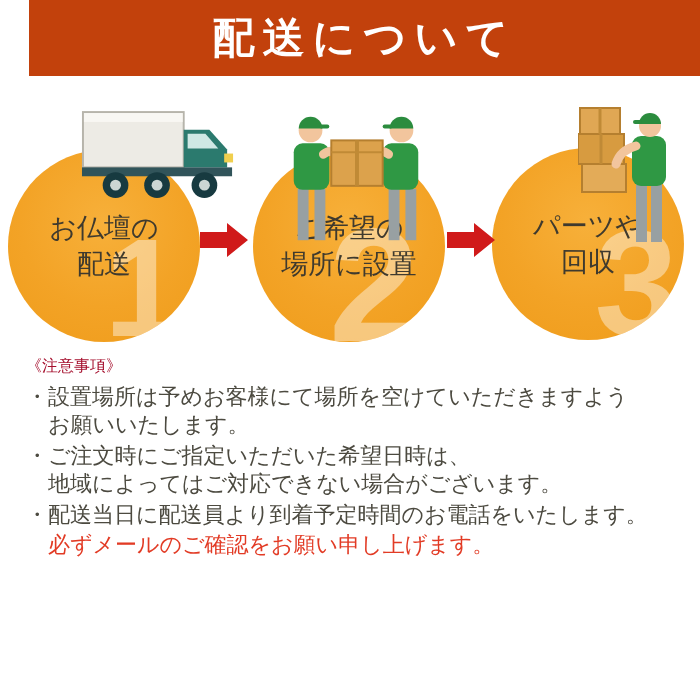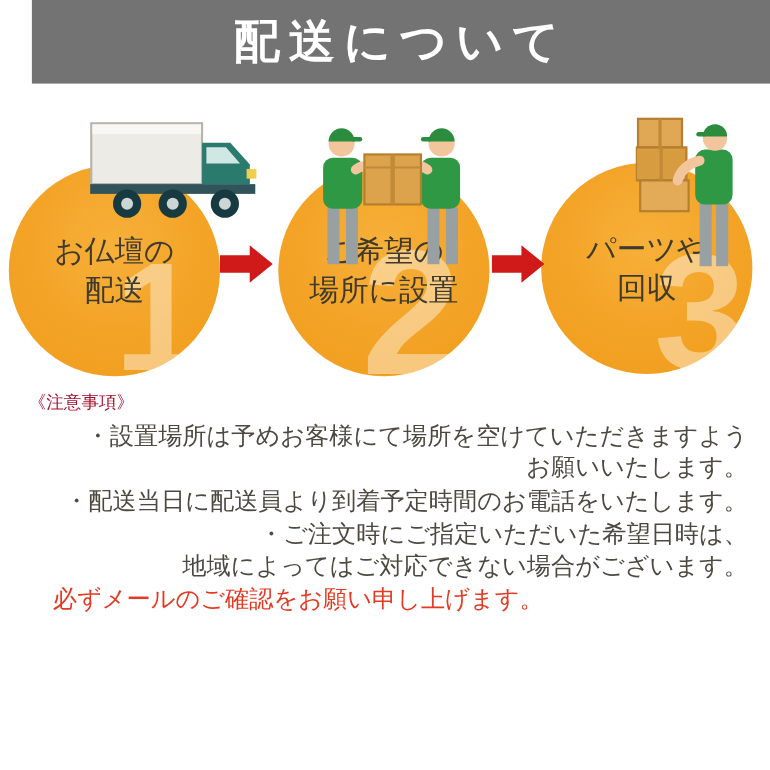--- a/index.html
+++ b/index.html
@@ -9,21 +9,21 @@
     position: relative;
     width: 700px;
     height: 700px;
     background: #ffffff;
     overflow: hidden;
   }
 
   
   .banner {
     height: 76px;
-    background: #737373;
+    background: #c2410c;
     display: flex;
     align-items: center;
     justify-content: center;
     margin-left: 29px;
   }
   .banner h1 {
     color: #ffffff;
     font-size: 42px;
     font-weight: bold;
     letter-spacing: 8px;
@@ -90,21 +90,20 @@
     list-style: none;
     font-size: 22px;
     line-height: 1.29;
     color: #4c4a40;
   }
   .note {
     white-space: pre-line;
     padding-left: 1em;
     text-indent: -1em;
     margin-bottom: 2px;
-    text-align: right;
   }
   .warning {
     white-space: pre-line;
     padding-left: 1em;
     font-size: 22px;
     line-height: 1.29;
     color: #e23b25;
   }
 </style>
 </head>
@@ -201,20 +200,20 @@
       <polygon points="0,9 27,9 27,0 48,17 27,34 27,25 0,25" fill="#d01a1a"></polygon>
     </svg>
 
   </section>
 
   <section class="notes">
     <h2 class="notes-heading">《注意事項》</h2>
     <ul class="note-list">
       <li class="note">・設置場所は予めお客様にて場所を空けていただきますよう
 お願いいたします。</li>
-      <li class="note">・配送当日に配送員より到着予定時間のお電話をいたします。</li>
       <li class="note">・ご注文時にご指定いただいた希望日時は、
 地域によってはご対応できない場合がございます。</li>
+      <li class="note">・配送当日に配送員より到着予定時間のお電話をいたします。</li>
     </ul>
     <p class="warning">必ずメールのご確認をお願い申し上げます。</p>
   </section>
 
 </div>
 
 </body></html>

